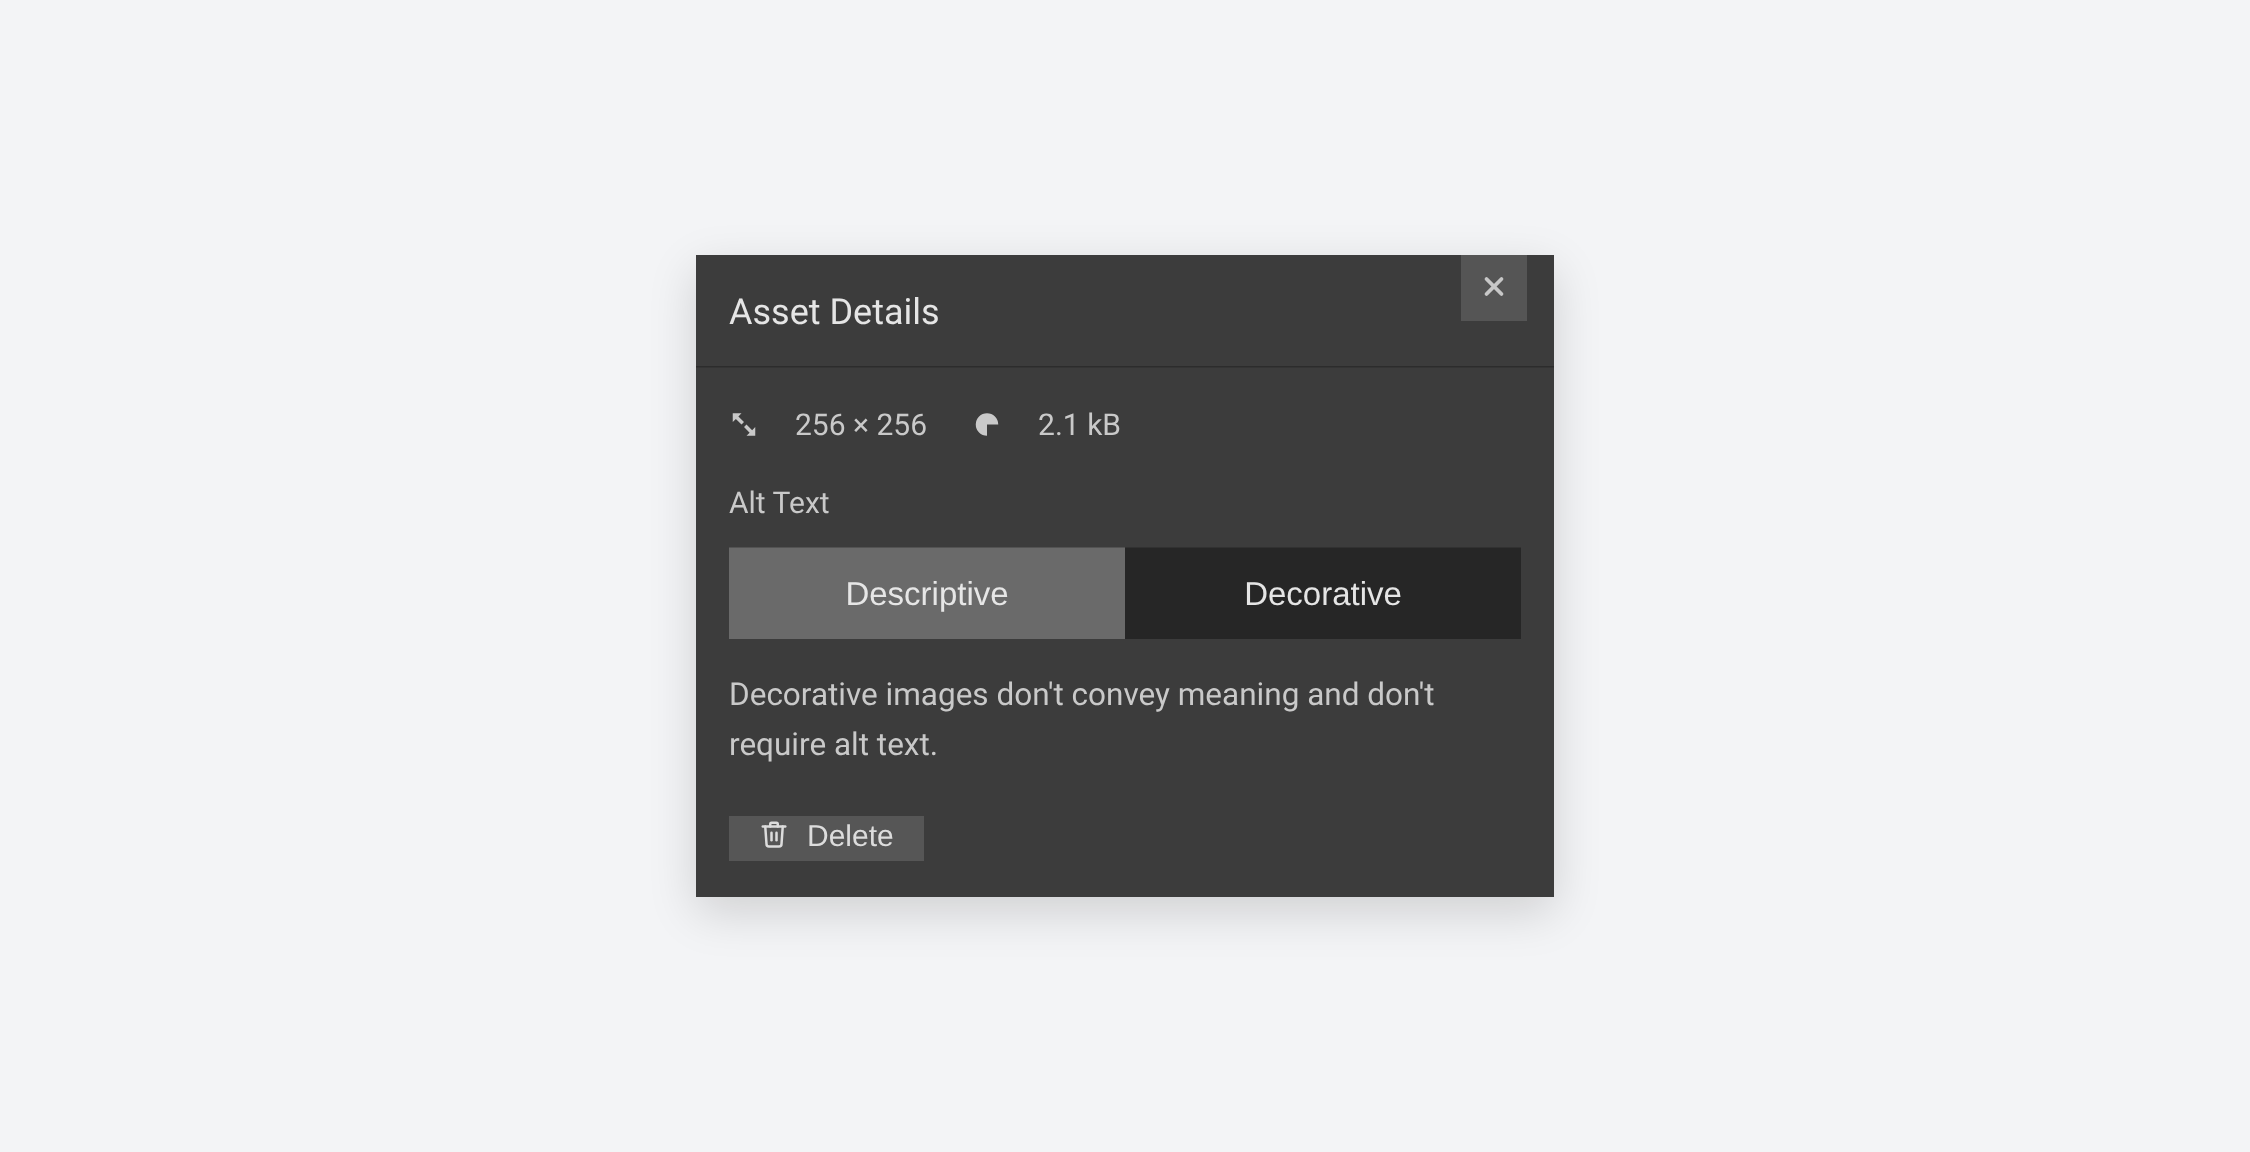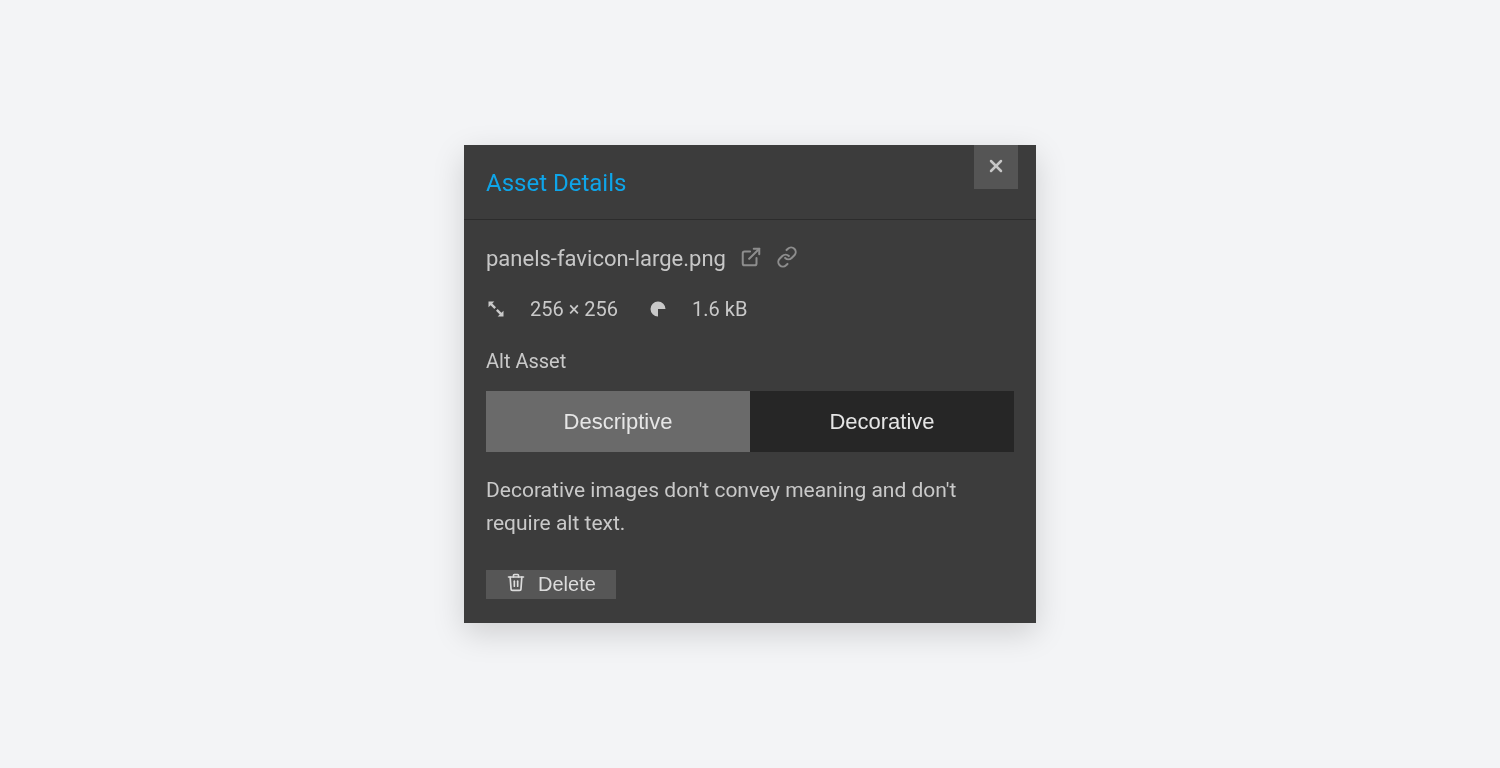--- a/index.html
+++ b/index.html
@@ -23,21 +23,21 @@
     display: flex;
     align-items: center;
     justify-content: space-between;
     padding: 24px 22px 22px 22px;
     border-bottom: 1px solid #2c2c2c;
     position: relative;
   }
   .panel-title {
     font-size: 24px;
     font-weight: 400;
-    color: #0ea5e9;
+    color: #e5e5e5;
   }
   .close-btn {
     position: absolute;
     top: 0;
     right: 18px;
     width: 44px;
     height: 44px;
     background: #555555;
     border: none;
     color: #c7c7c7;
@@ -143,58 +143,38 @@
         <svg viewBox="0 0 16 16" fill="none" stroke="currentColor" stroke-width="2.5" stroke-linecap="round">
           <line x1="3" y1="3" x2="13" y2="13"></line>
           <line x1="13" y1="3" x2="3" y2="13"></line>
         </svg>
       </span>
     </button>
   </div>
 
   <div class="panel-body">
 
-    <div class="file-row">
-      <span class="file-name">panels-favicon-large.png</span>
-      <button class="icon-btn">
-        <span>
-          <svg viewBox="0 0 24 24" fill="none" stroke="currentColor" stroke-width="2.2" stroke-linecap="round" stroke-linejoin="round">
-            <path d="M18 13v6a2 2 0 0 1-2 2H5a2 2 0 0 1-2-2V8a2 2 0 0 1 2-2h6"></path>
-            <polyline points="15 3 21 3 21 9"></polyline>
-            <line x1="10" y1="14" x2="21" y2="3"></line>
-          </svg>
-        </span>
-      </button>
-      <button class="icon-btn">
-        <span>
-          <svg viewBox="0 0 24 24" fill="none" stroke="currentColor" stroke-width="2.2" stroke-linecap="round" stroke-linejoin="round">
-            <path d="M10 13a5 5 0 0 0 7.07 0l3-3a5 5 0 0 0-7.07-7.07l-1.5 1.5"></path>
-            <path d="M14 11a5 5 0 0 0-7.07 0l-3 3a5 5 0 0 0 7.07 7.07l1.5-1.5"></path>
-          </svg>
-        </span>
-      </button>
-    </div>
 
     <div class="meta-row">
       <span class="meta-icon">
         <svg viewBox="0 0 24 24" fill="currentColor">
           <path d="M3 3 L10 3 L7.5 5.5 L12 10 L10 12 L5.5 7.5 L3 10 Z"></path>
           <path d="M21 21 L14 21 L16.5 18.5 L12 14 L14 12 L18.5 16.5 L21 14 Z"></path>
         </svg>
       </span>
       <span class="meta-text">256 × 256</span>
       <span class="meta-icon" style="margin-left:6px;">
         <svg viewBox="0 0 24 24" fill="currentColor">
           <path d="M12 21 A9 9 0 1 1 21 12 L12 12 Z"></path>
         </svg>
       </span>
-      <span class="meta-text">1.6 kB</span>
+      <span class="meta-text">2.1 kB</span>
     </div>
 
-    <div class="section-label">Alt Asset</div>
+    <div class="section-label">Alt Text</div>
 
     <div class="segmented">
       <button class="seg active">Descriptive</button>
       <button class="seg inactive">Decorative</button>
     </div>
 
     <div class="help-text">Decorative images don't convey meaning and don't require alt text.</div>
 
     <button class="delete-btn">
       <span>

